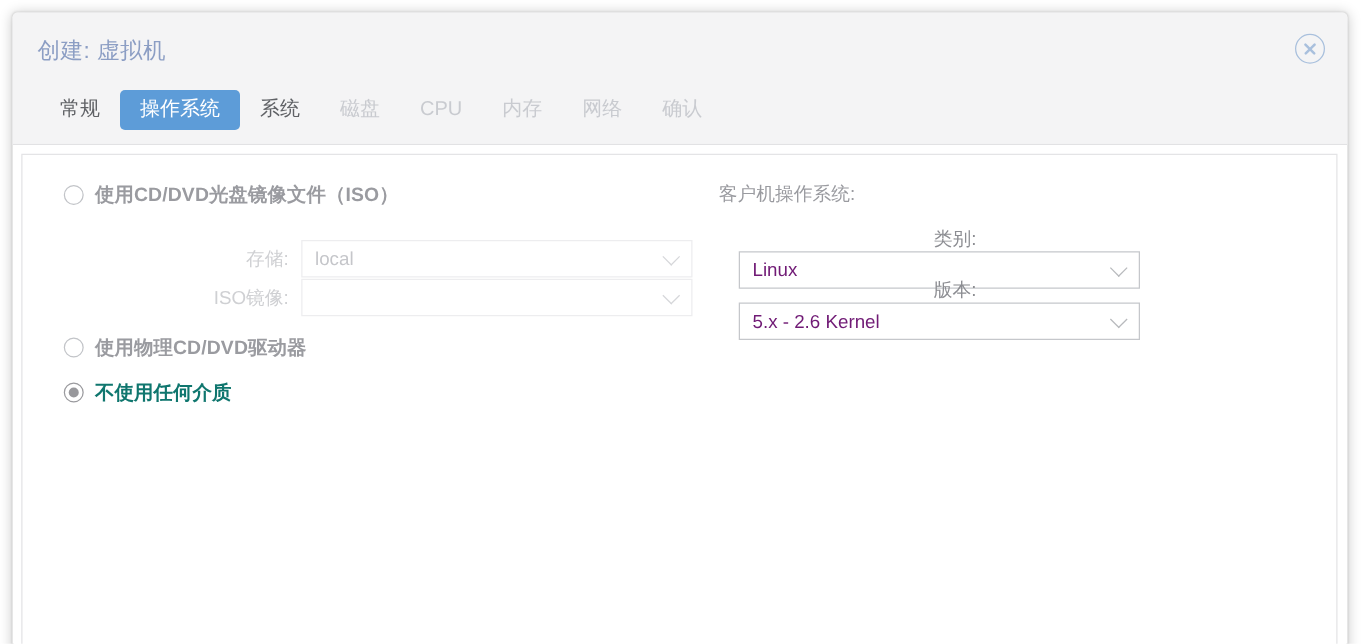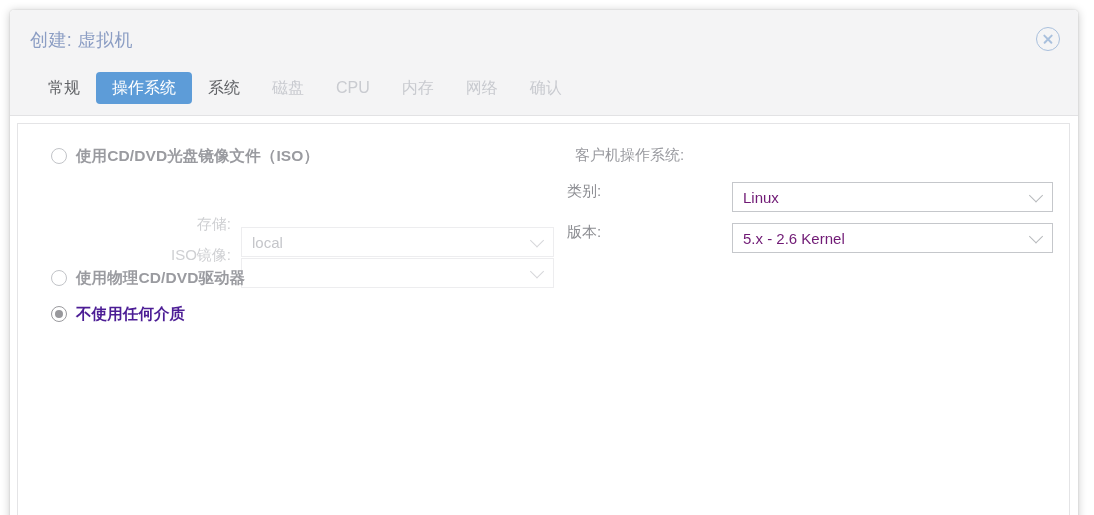--- a/index.html
+++ b/index.html
@@ -159,21 +159,21 @@
     border-radius: 50%;
     background: #98989c;
     transform: translate(-50%,-50%);
   }
   .radio-label {
     font-size: 15.5px;
     color: #9a9ba0;
     letter-spacing: 0.1px;
     font-weight: bold;
   }
-  .radio-label.strong { color: #4c1d95; }
+  .radio-label.strong { color: #0f766e; }
 
   
   .field-row {
     position: absolute;
     display: flex;
     align-items: center;
     left: 9px;
   }
   .field-row.f1 { top: 52px; }
   .field-row.f2 { top: 83px; }
@@ -195,21 +195,20 @@
     box-sizing: border-box;
     border: 1px solid #c5c7cb;
     background: #ffffff;
     display: flex;
     align-items: center;
     cursor: pointer;
   }
   .select-box.disabled {
     border-color: #ededef;
     cursor: default;
-    margin-top: 35px;
   }
   .select-value {
     padding-left: 10px;
     font-size: 15px;
     color: #701a75;
     white-space: nowrap;
     overflow: hidden;
   }
   .select-box.disabled .select-value { color: #c5c6ca; }
 
@@ -239,22 +238,23 @@
     position: absolute;
     left: 9px;
     top: 6px;
     font-size: 15px;
     color: #9a9ba0;
     white-space: nowrap;
   }
   .right-row {
     position: absolute;
     display: flex;
-    align-items: flex-start;
-    left: 1px;
+    align-items: flex-end;
+    left: 25px;
+    flex-direction: column;
   }
   .right-row.rr1 { top: 42px; }
   .right-row.rr2 { top: 83px; }
 
   .right-label {
     width: 165px;
     text-align: left;
     font-size: 15px;
     color: #8c8d92;
     white-space: nowrap;

